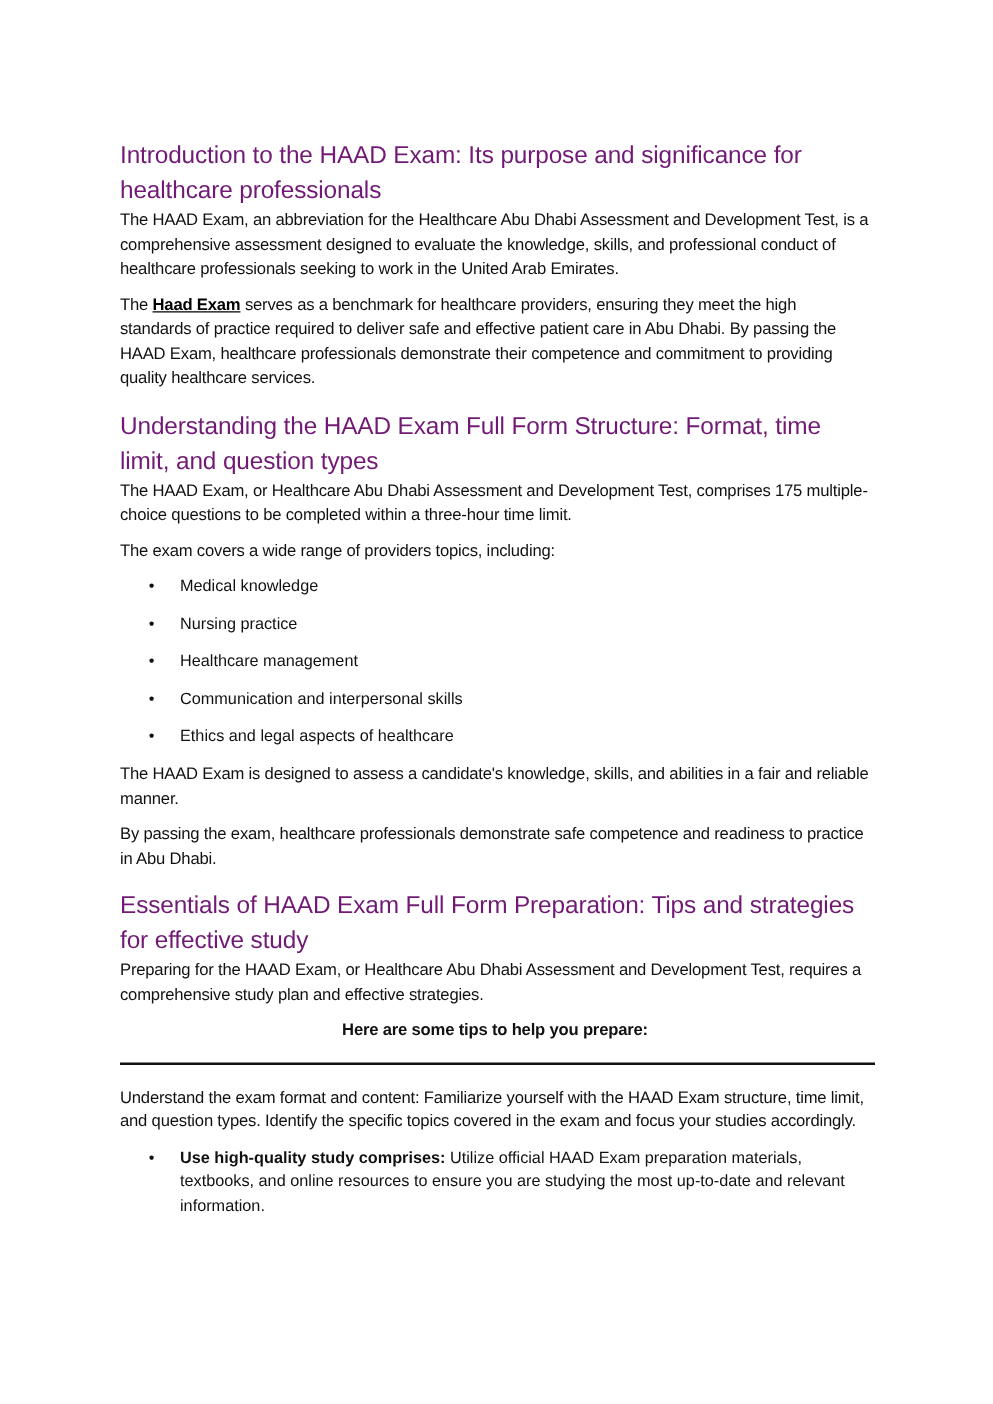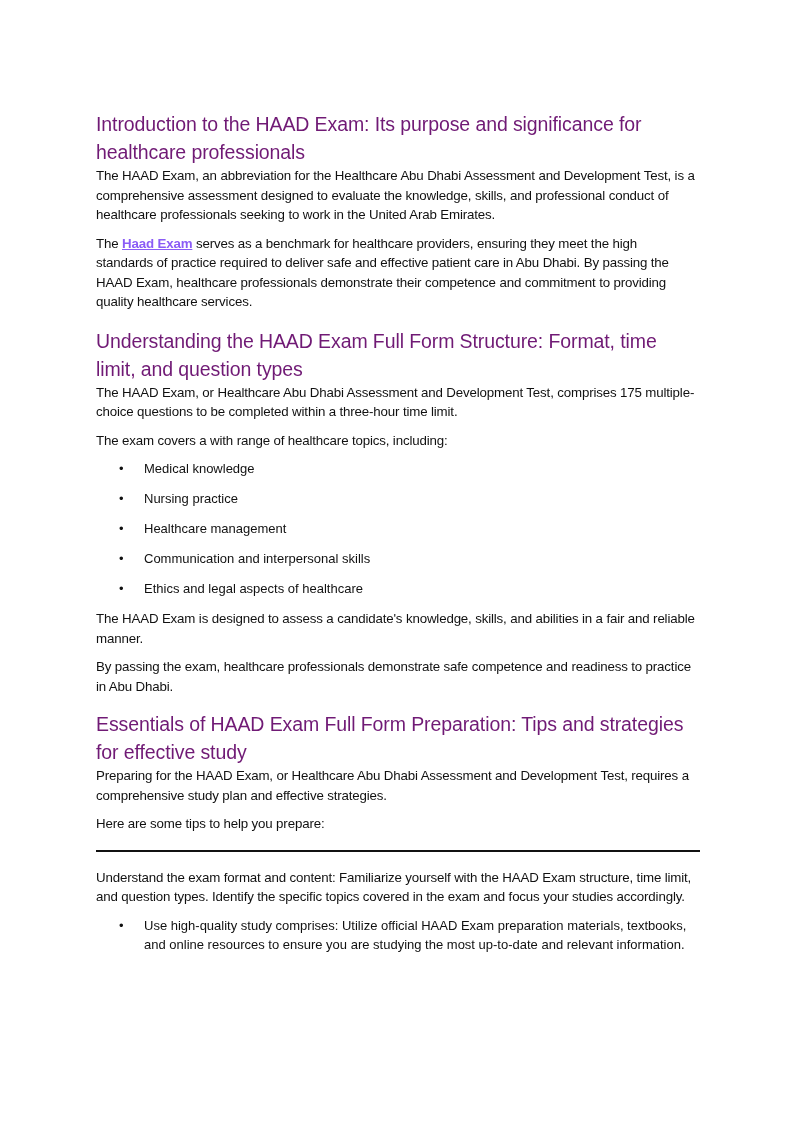--- a/index.html
+++ b/index.html
@@ -17,50 +17,50 @@
     line-height: 28px;
     margin: 0;
     letter-spacing: -0.1px;
   }
   p {
     margin: 0 4px 9px 0;
     font-size: 13.3px;
     line-height: 19.5px;
     letter-spacing: -0.15px;
   }
-  a.link { color: #8b5cf6; font-weight: bold; text-decoration: underline; }
+  a.link { color: #000000; font-weight: bold; text-decoration: underline; }
   ul.bullets { list-style: none; margin: 0 0 0 0; padding: 0; }
   ul.bullets li {
     position: relative; padding-left: 48px;
     font-size: 13px; line-height: 19.5px; margin-bottom: 10.5px;
   }
   ul.bullets li::before {
     content: "\2022"; position: absolute; left: 23px; top: 0;
     font-size: 13px;
   }
-  .bold { font-weight: normal; }
+  .bold { font-weight: bold; text-align: center; }
   hr.rule { border: none; border-top: 2px solid #111; margin: 16px 0 16px 0; }
   .sec2 { margin-top: 15px; }
   .sec3 { margin-top: 14px; }
 </style>
 </head>
 <body>
 
 <div class="page">
 
   <section>
     <h2>Introduction to the HAAD Exam: Its purpose and significance for healthcare professionals</h2>
     <p>The HAAD Exam, an abbreviation for the Healthcare Abu Dhabi Assessment and Development Test, is a comprehensive assessment designed to evaluate the knowledge, skills, and professional conduct of healthcare professionals seeking to work in the United Arab Emirates.</p>
     <p><span>The </span><a class="link" href="#">Haad Exam</a><span> serves as a benchmark for healthcare providers, ensuring they meet the high standards of practice required to deliver safe and effective patient care in Abu Dhabi. By passing the HAAD Exam, healthcare professionals demonstrate their competence and commitment to providing quality healthcare services.</span></p>
   </section>
 
   <section class="sec2">
     <h2>Understanding the HAAD Exam Full Form Structure: Format, time limit, and question types</h2>
     <p>The HAAD Exam, or Healthcare Abu Dhabi Assessment and Development Test, comprises 175 multiple-choice questions to be completed within a three-hour time limit.</p>
-    <p>The exam covers a with range of healthcare topics, including:</p>
+    <p>The exam covers a wide range of providers topics, including:</p>
     <ul class="bullets">
       <li>Medical knowledge</li>
       <li>Nursing practice</li>
       <li>Healthcare management</li>
       <li>Communication and interpersonal skills</li>
       <li>Ethics and legal aspects of healthcare</li>
     </ul>
     <p>The HAAD Exam is designed to assess a candidate's knowledge, skills, and abilities in a fair and reliable manner.</p>
     <p>By passing the exam, healthcare professionals demonstrate safe competence and readiness to practice in Abu Dhabi.</p>
   </section>

